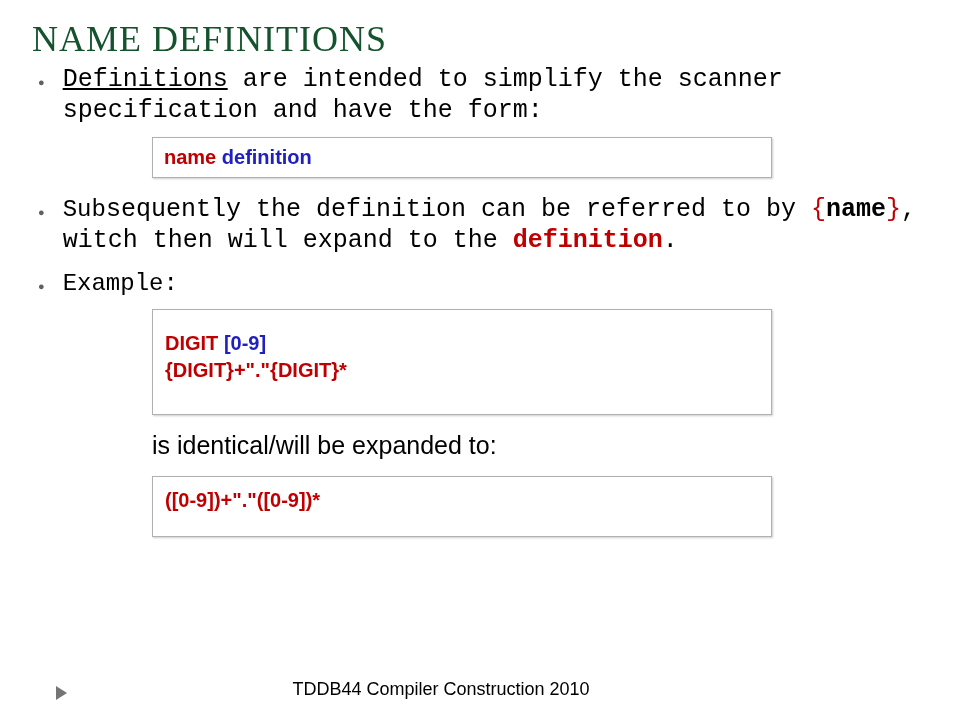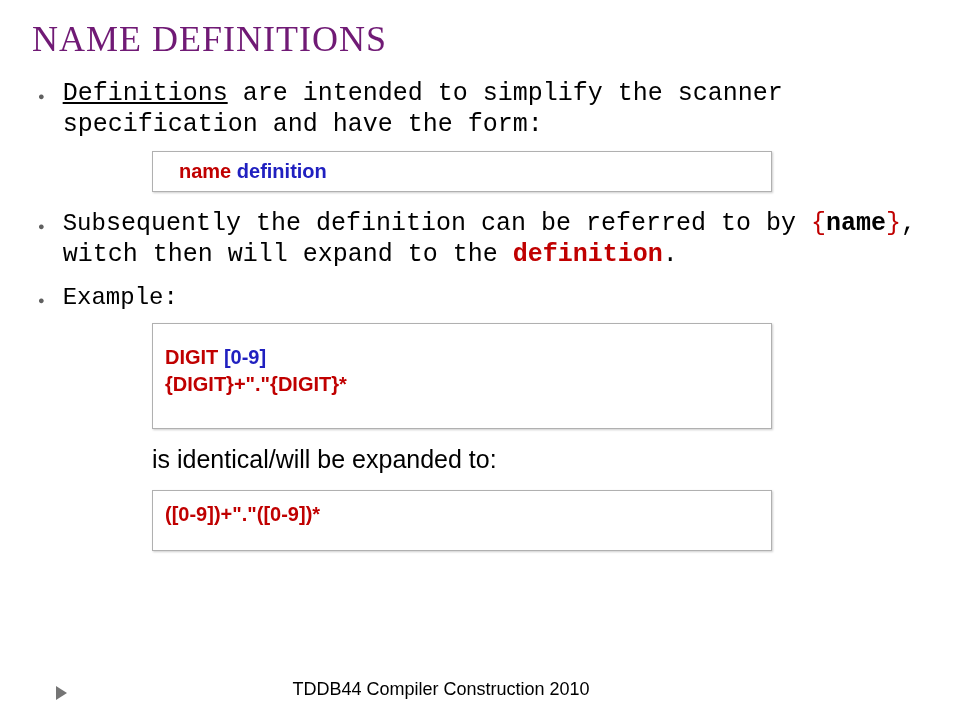--- a/index.html
+++ b/index.html
@@ -7,23 +7,23 @@
       width: 960px;
       height: 720px;
       background: #fff;
       font-family: Arial, Helvetica, sans-serif;
       position: relative;
       padding: 18px 32px 0 32px;
     }
     .title {
       font-family: Georgia, 'Times New Roman', serif;
       font-size: 36px;
-      color: #701a75;
+      color: #14532d;
       letter-spacing: 1px;
-      margin-bottom: 18px;
+      margin-bottom: 4px;
     }
     .bullet-row {
       display: flex;
       align-items: flex-start;
       margin-bottom: 8px;
     }
     .bullet {
       font-size: 11px;
       color: #606060;
       margin-top: 12px;
@@ -35,21 +35,21 @@
       color: #000;
       line-height: 1.25;
       font-family: Liberation Mono, monospace;
     }
     .underline {
       text-decoration: underline;
     }
     .code-box {
       border: 1px solid #b0b0b0;
       box-shadow: 1px 1px 2px rgba(0,0,0,0.2);
-      padding: 6px 26px;
+      padding: 6px 11px;
       margin: 10px 0 16px 120px;
       width: 620px;
       font-size: 20px;
       font-weight: bold;
       line-height: 1.35;
     }
     .code-box-tall {
       padding: 20px 12px 30px 12px;
     }
     .code-box-med {

